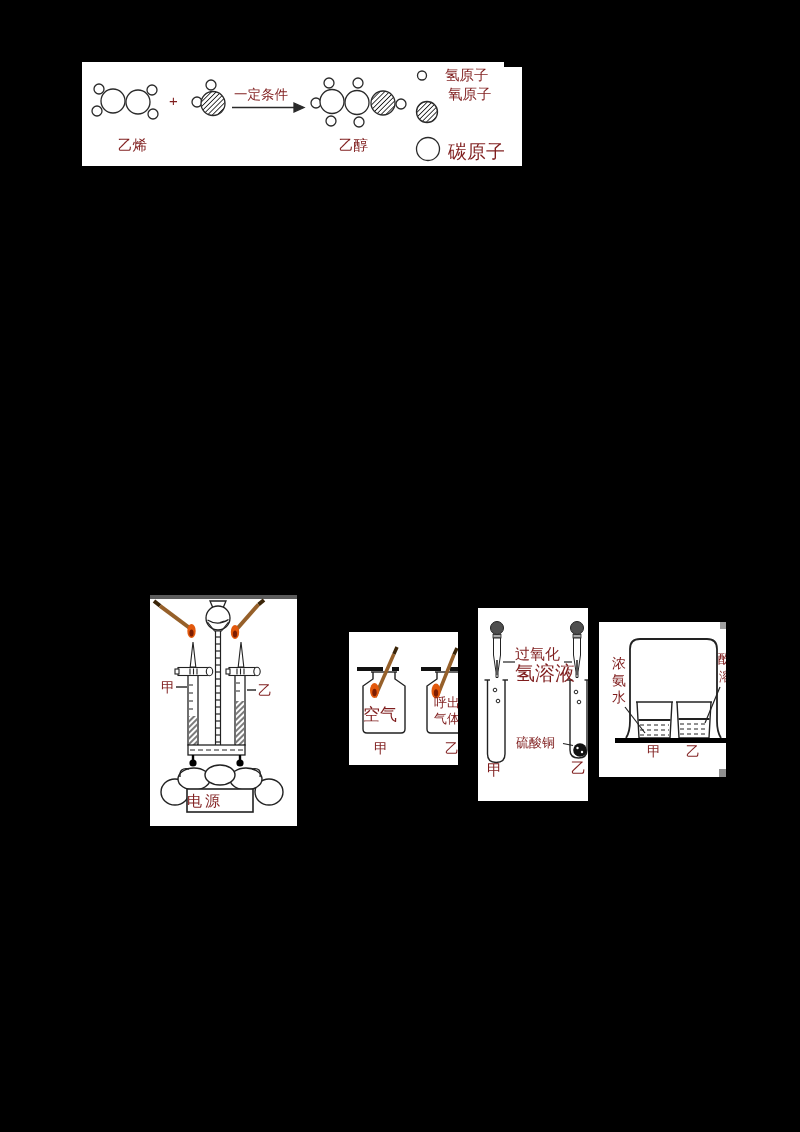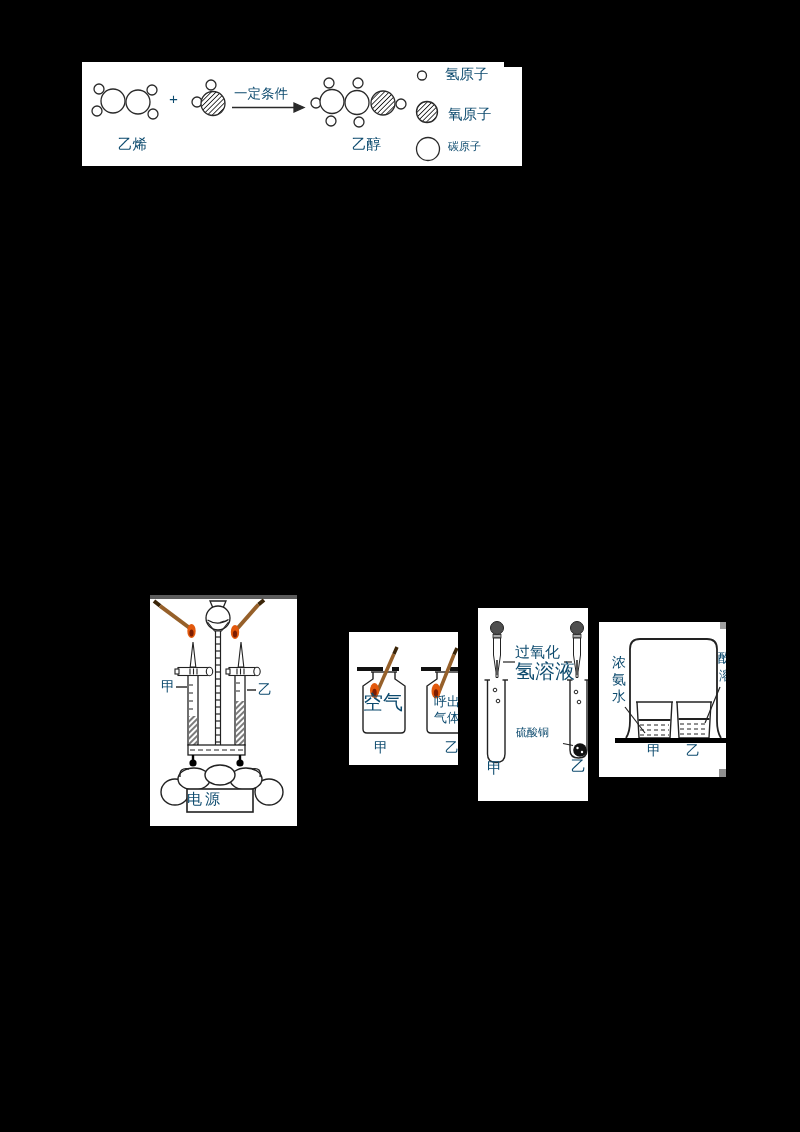--- a/index.html
+++ b/index.html
@@ -1,20 +1,20 @@
 <!DOCTYPE html>
 <html><head>
 <meta charset="utf-8">
 <style>
   html,body{margin:0;padding:0;}
   body{width:800px;height:1132px;background:#000;position:relative;overflow:hidden;
        font-family:"Liberation Sans","DejaVu Sans",sans-serif;}
   .panel{position:absolute;background:#fff;overflow:hidden;}
   .panel svg{position:absolute;left:0;top:0;}
-  .lbl{position:absolute;color:#0c4a6e;line-height:1;white-space:nowrap;font-family:Liberation Mono, monospace;}
+  .lbl{position:absolute;color:#7f1d1d;line-height:1;white-space:nowrap;}
   .c{text-align:left;}
   #reaction-panel{left:82px;top:62px;width:440px;height:104px;}
   #electrolysis-panel{left:150px;top:595px;width:147px;height:231px;}
   #bottles-panel{left:349px;top:632px;width:109px;height:133px;}
   #peroxide-panel{left:478px;top:608px;width:110px;height:193px;}
   #ammonia-panel{left:599px;top:622px;width:127px;height:155px;}
   .notch{position:absolute;background:#000;}
 </style>
 </head>
 <body>
@@ -64,24 +64,24 @@
       <g>
         <circle cx="340" cy="13.5" r="4.5"></circle>
         <circle cx="345" cy="50" r="10.5" fill="url(#hatch)"></circle>
         <circle cx="346" cy="87" r="11.5"></circle>
       </g>
     </g>
   </svg>
   <span class="lbl c" style="left:36px;top:76px;width:34px;font-size:14.5px;">乙烯</span>
   <span class="lbl" style="left:87px;top:31px;font-size:15px;">+</span>
   <span class="lbl c" style="left:152px;top:26px;width:68px;font-size:13.5px;">一定条件</span>
-  <span class="lbl c" style="left:270px;top:76px;width:34px;font-size:14.5px;">乙醇</span>
+  <span class="lbl c" style="left:257px;top:76px;width:34px;font-size:14.5px;">乙醇</span>
   <span class="lbl" style="left:363px;top:6px;font-size:14.5px;">氢原子</span>
-  <span class="lbl" style="left:366px;top:46px;font-size:14.5px;">氧原子</span>
-  <span class="lbl" style="left:366px;top:80px;font-size:11px;">碳原子</span>
+  <span class="lbl" style="left:366px;top:25px;font-size:14.5px;">氧原子</span>
+  <span class="lbl" style="left:366px;top:80px;font-size:19px;">碳原子</span>
   <div class="notch" style="left:422px;top:0;width:18px;height:5px;"></div>
 </div>
 
 <div class="panel" id="electrolysis-panel">
   <svg width="147" height="231" viewBox="0 0 147 231">
     <defs>
       <pattern id="liq" width="4" height="4" patternUnits="userSpaceOnUse" patternTransform="rotate(-45)">
         <rect width="4" height="4" fill="#fff"></rect>
         <line x1="0" y1="1" x2="4" y2="1" stroke="#333" stroke-width="1.3"></line>
       </pattern>
@@ -222,21 +222,21 @@
       <ellipse cx="25.5" cy="58.5" rx="4.5" ry="7.5" fill="#e2590d"></ellipse>
       <ellipse cx="25.5" cy="60.5" rx="2.2" ry="3.8" fill="#7d1d02"></ellipse>
     </g>
     <g>
       <line x1="105" y1="22.5" x2="88" y2="65" stroke="#96602a" stroke-width="3.5"></line>
       <line x1="108" y1="16" x2="105" y2="22.5" stroke="#3b2508" stroke-width="3.5"></line>
       <ellipse cx="87" cy="59" rx="4.5" ry="7.5" fill="#e2590d"></ellipse>
       <ellipse cx="87" cy="61" rx="2.2" ry="3.8" fill="#7d1d02"></ellipse>
     </g>
   </svg>
-  <span class="lbl c" style="left:14px;top:62px;width:24px;font-size:20px;">空气</span>
+  <span class="lbl c" style="left:14px;top:74px;width:24px;font-size:17px;">空气</span>
   <span class="lbl c" style="left:25px;top:109px;width:16px;font-size:14px;">甲</span>
   <span class="lbl c" style="left:85px;top:64px;width:26px;font-size:13px;">呼出</span>
   <span class="lbl c" style="left:85px;top:80px;width:26px;font-size:13px;">气体</span>
   <span class="lbl c" style="left:96px;top:109px;width:16px;font-size:14px;">乙</span>
 </div>
 
 <div class="panel" id="peroxide-panel">
   <svg width="110" height="181" viewBox="0 0 110 181">
 
     <g>
@@ -272,21 +272,21 @@
 
     <g>
       <line x1="85" y1="135.5" x2="95" y2="137.5" stroke="#222" stroke-width="1.2"></line>
       <circle cx="102" cy="142" r="6.8" fill="#111"></circle>
       <circle cx="99.5" cy="140" r="1.2" fill="#fff"></circle>
       <circle cx="104" cy="144" r="1.2" fill="#fff"></circle>
     </g>
   </svg>
   <span class="lbl c" style="left:37px;top:38px;width:52px;font-size:15px;">过氧化</span>
   <span class="lbl c" style="left:37px;top:55px;width:52px;font-size:20px;">氢溶液</span>
-  <span class="lbl c" style="left:38px;top:120px;width:48px;font-size:11px;">硫酸铜</span>
+  <span class="lbl c" style="left:38px;top:128px;width:48px;font-size:13px;">硫酸铜</span>
   <span class="lbl c" style="left:9px;top:154px;width:18px;font-size:15px;">甲</span>
   <span class="lbl c" style="left:93px;top:152px;width:18px;font-size:15px;">乙</span>
 </div>
 
 <div class="panel" id="ammonia-panel">
   <svg width="127" height="155" viewBox="0 0 127 155">
 
     <path d="M27,116 Q31,110 31,99 L31,27 Q31,17 41,17 L108,17 Q118,17 118,27 L118,99 Q118,110 122,116" fill="none" stroke="#222" stroke-width="1.8"></path>
 
     <g stroke="#222" fill="none">

